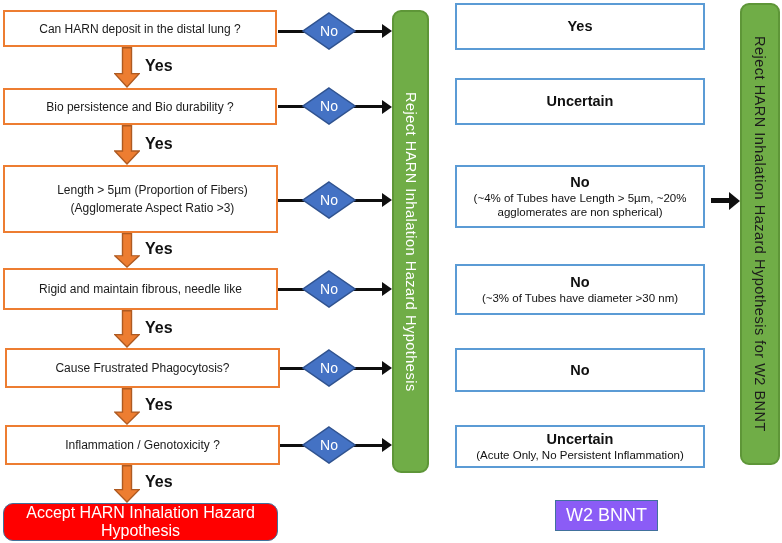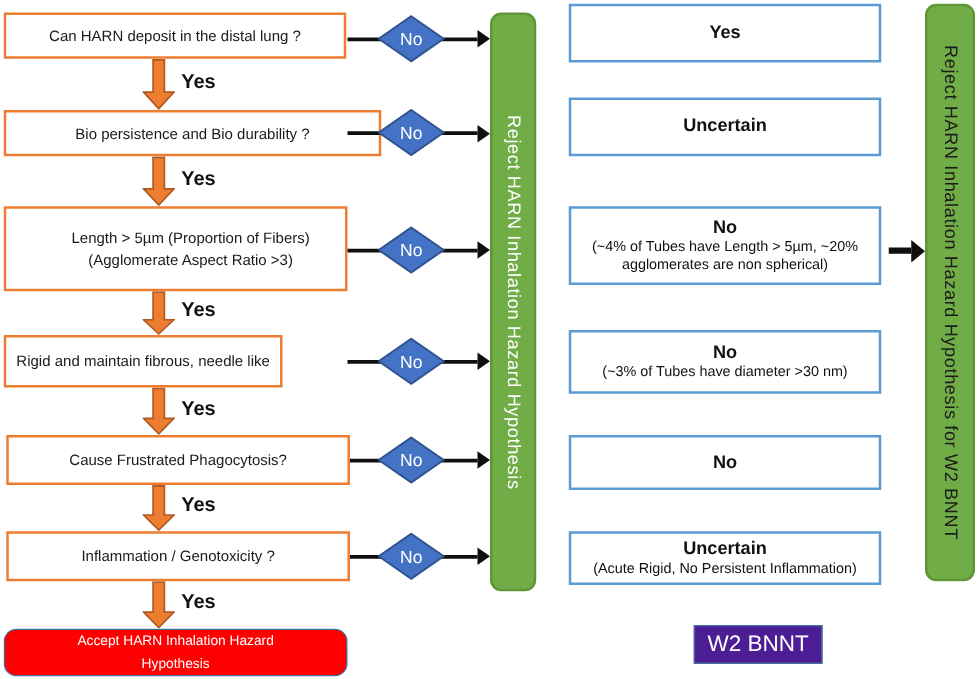--- a/index.html
+++ b/index.html
@@ -65,45 +65,45 @@
   }
   .a-title { font-weight:bold; font-size:14.5px; line-height:17px; }
   .a-sub { font-weight:400; font-size:11.5px; line-height:14px; padding:0 6px; }
   .a-sub:empty { display:none; }
 
   
   .accept-box {
     position:absolute; left:3px; top:503px; width:275px; height:38px;
     background:#FF0000; border:1.5px solid #41719C; border-radius:10px;
     display:flex; flex-direction:column; justify-content:flex-start; align-items:center;
-    color:#fff; font-size:11px; line-height:18px; text-align:center;
+    color:#fff; font-size:16px; line-height:18px; text-align:center;
   }
   .w2-box {
     position:absolute; left:555px; top:500px; width:103px; height:31px;
-    background:#4c1d95; border:1.5px solid #41719C;
+    background:#8b5cf6; border:1.5px solid #41719C;
     display:flex; align-items:center; justify-content:center;
     color:#fff; font-size:18px;
   }
 </style>
 </head>
 <body>
 
 <div id="canvas">
 
   <div class="q-box" style="left:3px; top:10px; width:274px; height:37px;">
     <span class="q-line1">Can HARN deposit in the distal lung ?</span>
   </div>
-  <div class="q-box" style="left:3px; top:88px; width:302px; height:37px;">
+  <div class="q-box" style="left:3px; top:88px; width:274px; height:37px;">
     <span class="q-line1">Bio persistence and Bio durability ?</span>
   </div>
   <div class="q-box" style="left:3px; top:165px; width:275px; height:68px;padding-left:24px;">
     <span class="q-line1">Length &gt; 5µm (Proportion of Fibers)</span>
       <span class="q-line2">(Agglomerate Aspect Ratio &gt;3)</span>
   </div>
-  <div class="q-box" style="left:3px; top:268px; width:223px; height:42px;">
+  <div class="q-box" style="left:3px; top:268px; width:275px; height:42px;">
     <span class="q-line1">Rigid and maintain fibrous, needle like</span>
   </div>
   <div class="q-box" style="left:5px; top:425px; width:275px; height:40px;">
     <span class="q-line1">Inflammation / Genotoxicity ?</span>
   </div>
   <div class="q-box" style="left:5px; top:348px; width:275px; height:40px;">
     <span class="q-line1">Cause Frustrated Phagocytosis?</span>
   </div>
 
   <svg class="down-arrow" style="left:114px; top:47px;  height:41px;" viewBox="0 0 26 40" preserveAspectRatio="none">
@@ -195,21 +195,21 @@
   <div class="a-box" style="left:455px; top:264px; width:250px; height:51px;">
     <span class="a-title">No</span>
     <span class="a-sub">(~3% of Tubes have diameter &gt;30 nm)</span>
   </div>
   <div class="a-box" style="left:455px; top:348px; width:250px; height:44px;">
     <span class="a-title">No</span>
 
   </div>
   <div class="a-box" style="left:455px; top:425px; width:250px; height:43px;">
     <span class="a-title">Uncertain</span>
-    <span class="a-sub">(Acute Rigid, No Persistent Inflammation)</span>
+    <span class="a-sub">(Acute Only, No Persistent Inflammation)</span>
   </div>
 
   <div class="connector2" style="left:711px; top:198px; width:18px;"></div>
 
   <div class="green-bar" style="left:740px; top:3px; width:40px; height:462px;">
     <span class="v-text v-black">Reject  HARN Inhalation Hazard Hypothesis for W2 BNNT</span>
   </div>
 
   <div class="accept-box">
     <span>Accept HARN Inhalation Hazard</span>

